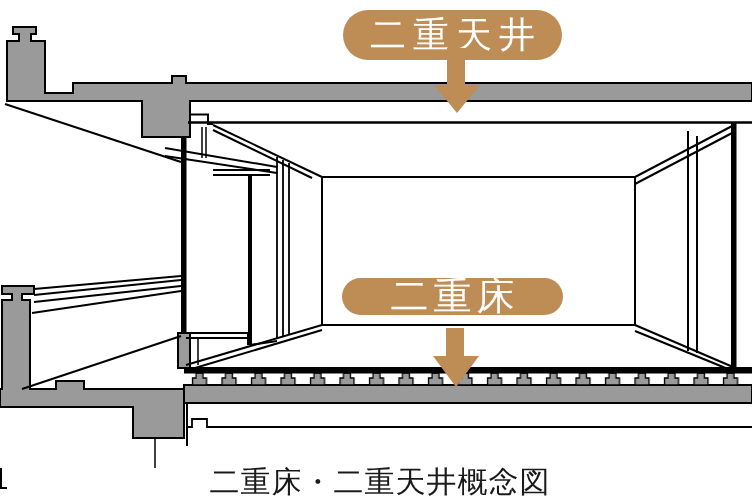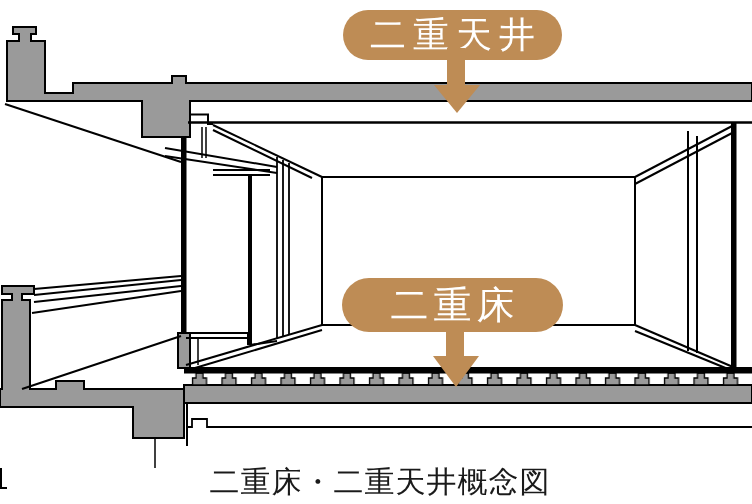--- a/index.html
+++ b/index.html
@@ -7,21 +7,21 @@
     --line:#000000; --background:#FFFFFF; --caption:#1A1A1A;
   }
   html,body{margin:0;padding:0;background:var(--background);}
   .stage{position:relative;width:752px;height:504px;overflow:hidden;
          font-family:"Liberation Serif","DejaVu Serif",serif;}
   svg{position:absolute;left:0;top:0;}
   .badge{position:absolute;display:flex;align-items:center;justify-content:center;
          background:var(--badge);color:var(--badge_text);}
   .badge-ceiling{left:343px;top:10px;width:219px;height:50px;border-radius:25px;
          font-size:36px;letter-spacing:7px;text-indent:7px;}
-  .badge-floor{left:342px;top:278px;width:221px;height:54px;border-radius:27px;
+  .badge-floor{left:342px;top:278px;width:221px;height:37px;border-radius:27px;
          font-size:38px;letter-spacing:5px;text-indent:5px;text-align:right;}
   .arrow{position:absolute;}
   .arrow .stem{position:absolute;background:var(--badge);}
   .arrow .head{position:absolute;width:0;height:0;}
   .arrow-ceiling .stem{left:447px;top:48px;width:18px;height:38px;}
   .arrow-ceiling .head{left:434px;top:85px;
       border-left:23px solid transparent;border-right:23px solid transparent;
       border-top:28px solid var(--badge);}
   .arrow-floor .stem{left:446px;top:328px;width:18px;height:29px;}
   .arrow-floor .head{left:433px;top:356px;

